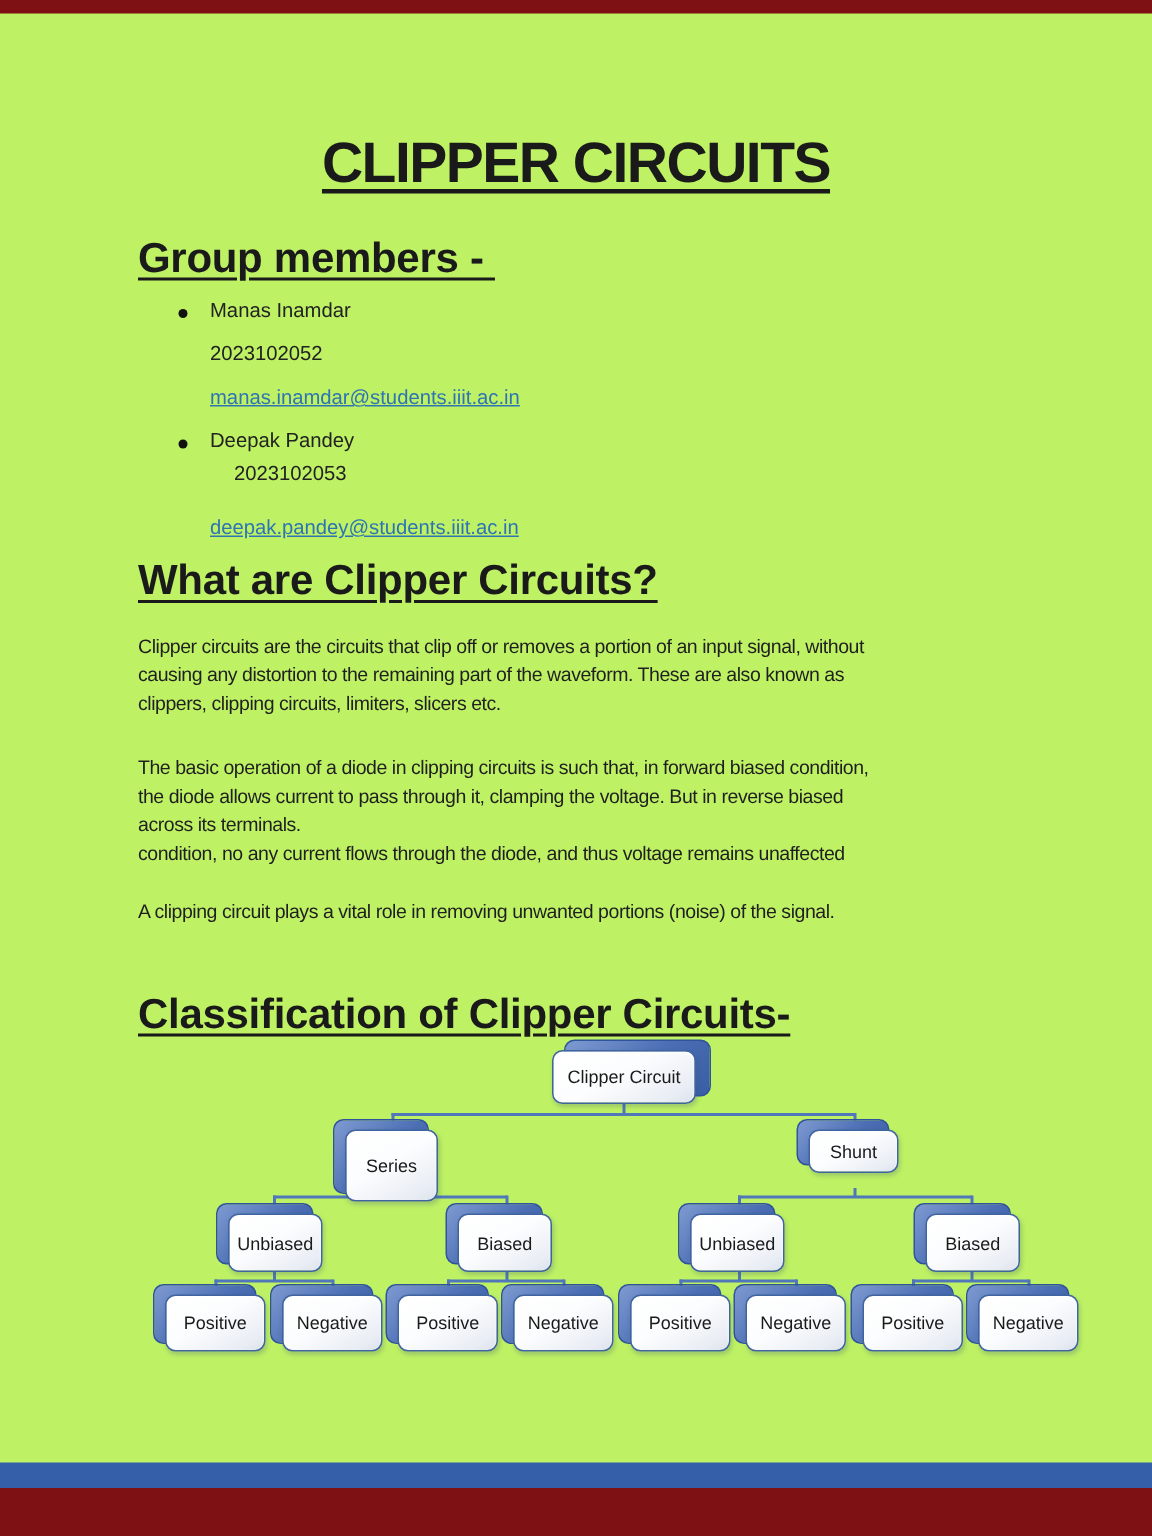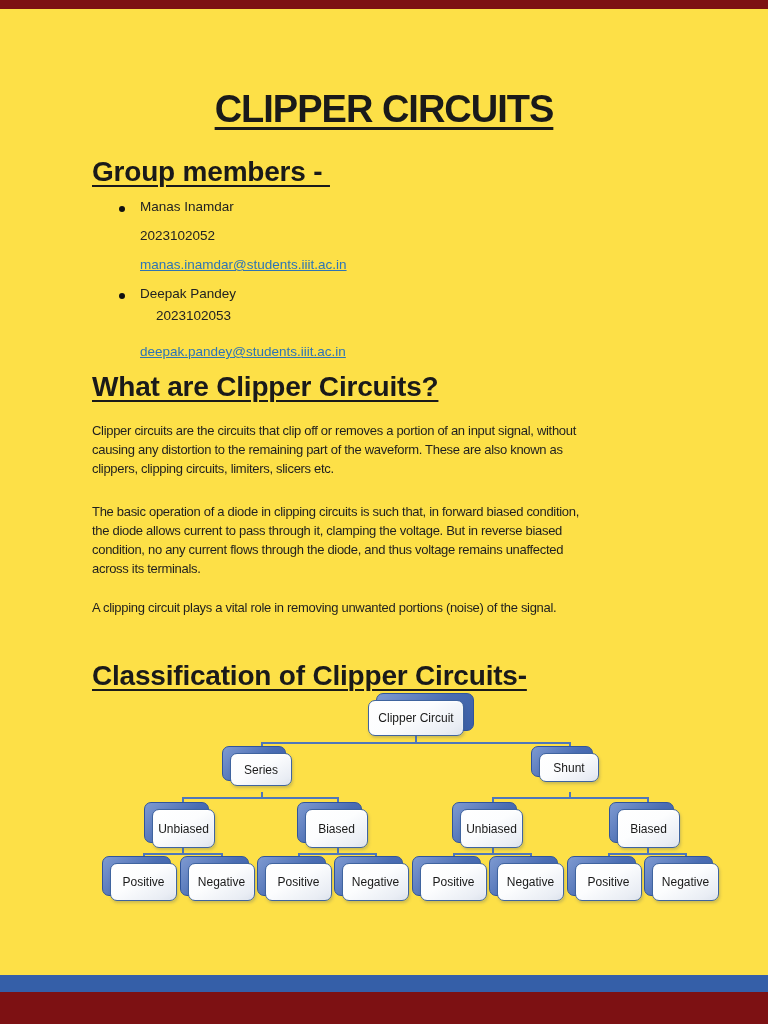--- a/index.html
+++ b/index.html
@@ -1,18 +1,18 @@
 <!DOCTYPE html>
 <html><head>
 <meta charset="utf-8">
 <style>
   html,body{margin:0;padding:0;}
   body{width:768px;height:1024px;overflow:hidden;background:#fff;
        font-family:"Liberation Sans",sans-serif;color:#1a1a1a;}
-  .page{position:relative;width:768px;height:1024px;background:#fde047;text-decoration:underline;}
+  .page{position:relative;width:768px;height:1024px;background:#bef264;text-decoration:underline;}
 
   
   .bar{position:absolute;left:0;width:768px;}
   .bar-top{top:0;height:9px;background:#7d1113;}
   .bar-next-page{top:975px;height:17px;background:#355fa8;}
   .bar-bottom{top:992px;height:32px;background:#7d1113;}
 
   
   .doc-title{position:absolute;top:88px;left:0;width:768px;text-align:center;
     font-size:38px;font-weight:700;letter-spacing:-1px;}
@@ -74,22 +74,22 @@
 
   <div class="para p1">
     <div class="ln">Clipper circuits are the circuits that clip off or removes a portion of an input signal, without</div>
     <div class="ln">causing any distortion to the remaining part of the waveform. These are also known as</div>
     <div class="ln">clippers, clipping circuits, limiters, slicers etc.</div>
   </div>
 
   <div class="para p2">
     <div class="ln">The basic operation of a diode in clipping circuits is such that, in forward biased condition,</div>
     <div class="ln">the diode allows current to pass through it, clamping the voltage. But in reverse biased</div>
+    <div class="ln">across its terminals.</div>
     <div class="ln">condition, no any current flows through the diode, and thus voltage remains unaffected</div>
-    <div class="ln">across its terminals.</div>
   </div>
 
   <div class="para p3">
     <div class="ln">A clipping circuit plays a vital role in removing unwanted portions (noise) of the signal.</div>
   </div>
 
   <div class="h2 h2-class">Classification of Clipper Circuits-</div>
 
   <div class="conn" style="left:415px;top:736px;width:1.5px;height:7px;"></div>
   <div class="conn" style="left:261px;top:742px;width:309px;height:1.5px;"></div>
@@ -124,21 +124,21 @@
   <div class="conn" style="left:647px;top:848px;width:1.5px;height:6px;"></div>
   <div class="conn" style="left:608px;top:853px;width:78px;height:1.5px;"></div>
   <div class="conn" style="left:608px;top:853px;width:1.5px;height:6px;"></div>
   <div class="conn" style="left:685px;top:853px;width:1.5px;height:6px;"></div>
 
   <div class="node back-right" style="left:368px;top:700px;width:96px;height:36px;">
     <div class="back"></div>
     <div class="face">Clipper Circuit</div>
   </div>
 
-  <div class="node" style="left:230px;top:753px;width:62px;height:33px;">
+  <div class="node" style="left:230px;top:753px;width:62px;height:48px;">
     <div class="back"></div>
     <div class="face">Series</div>
   </div>
   <div class="node" style="left:539px;top:753px;width:60px;height:29px;">
     <div class="back"></div>
     <div class="face">Shunt</div>
   </div>
 
   <div class="node" style="left:152px;top:809px;width:63px;height:39px;">
     <div class="back"></div>

